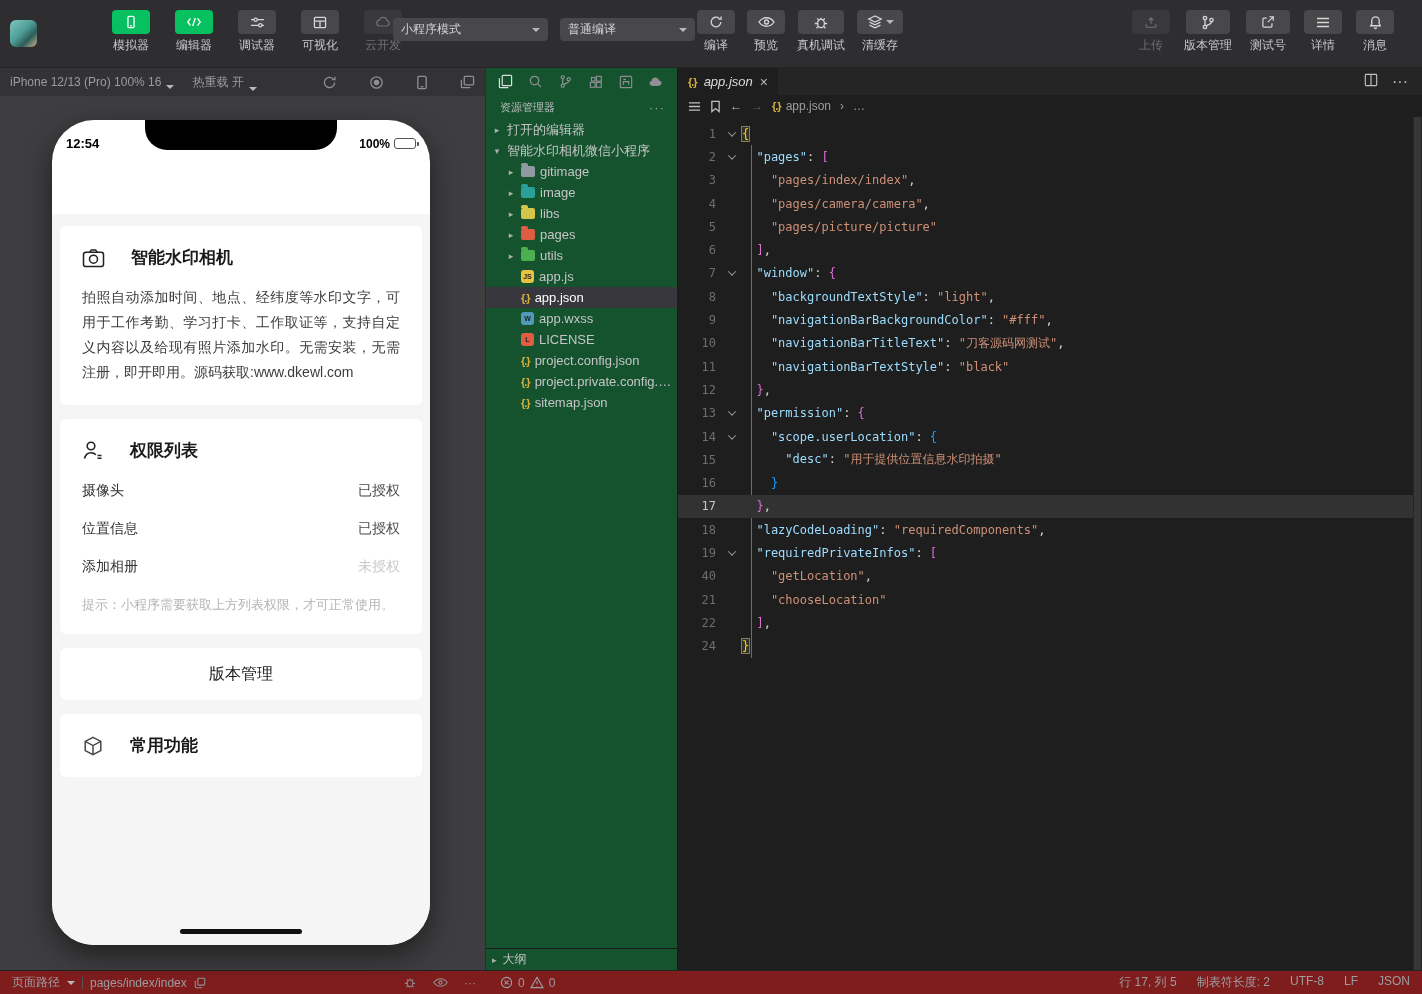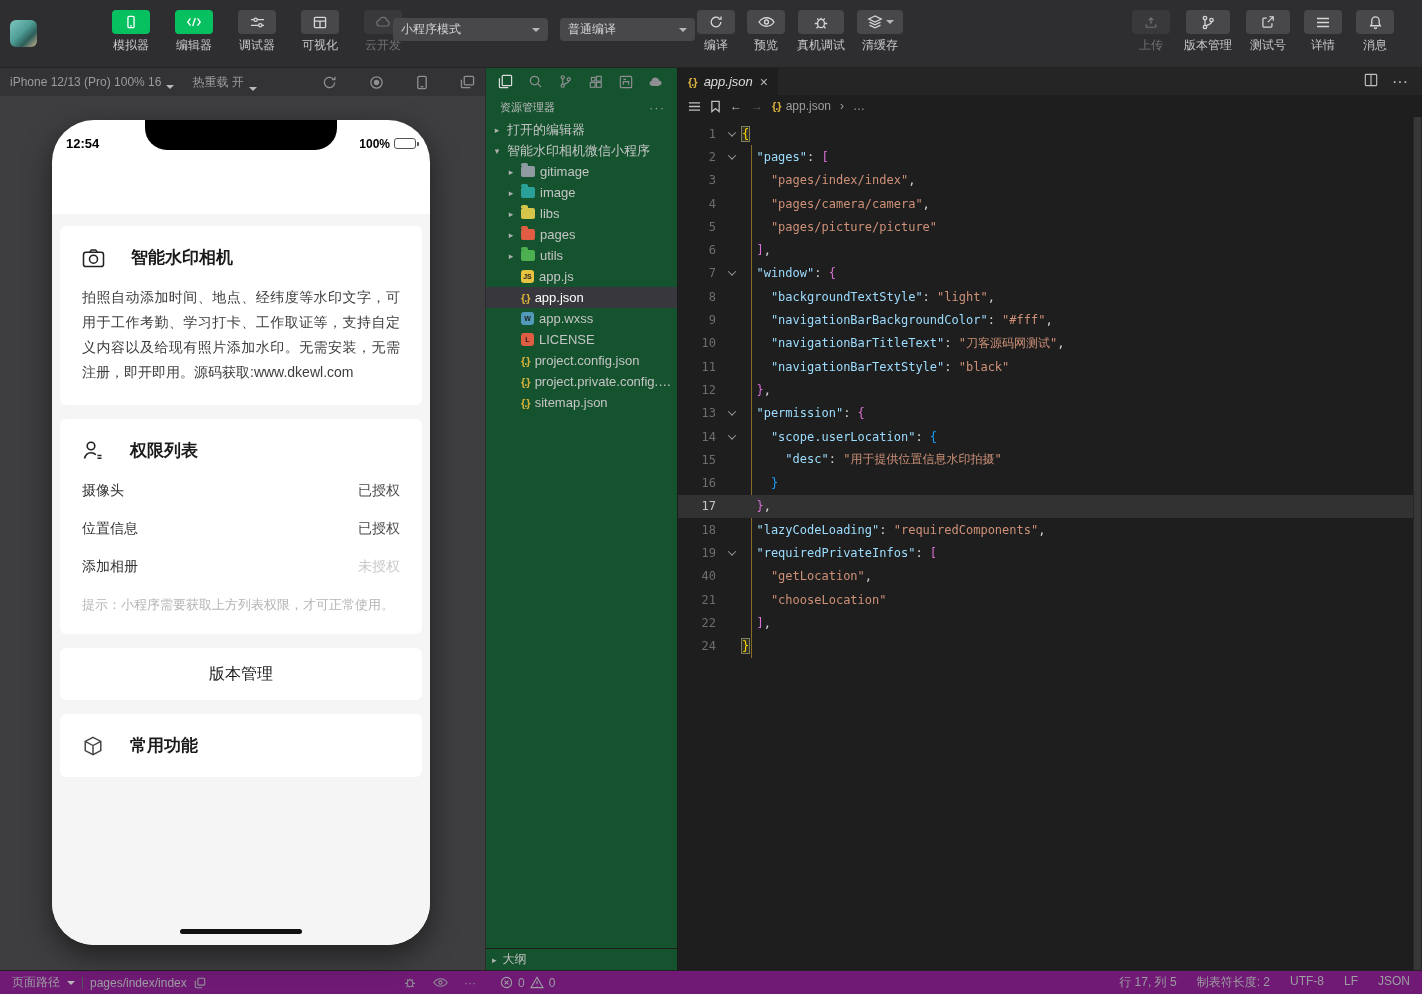--- a/index.html
+++ b/index.html
@@ -110,21 +110,21 @@
   .code-line .ltext { white-space:pre; }
   .code-line.current { background:#323233; }
   .code-line.current .ln { color:#c6c6c6; }
   .tk-key { color:#9cdcfe; } .tk-str { color:#ce9178; } .tk-p { color:#d4d4d4; } .tk-b2 { color:#da70d6; } .tk-b3 { color:#179fff; }
   .tk-b1m { color:#ffd700; outline:1px solid #7e7e5a; background:rgba(90,90,60,.35); }
   .bracket-guide { position:absolute; left:73px; width:1px; background:rgba(218,175,50,.55); }
   .vscroll { position:absolute; right:0; top:0; bottom:0; width:9px; background:#262627; }
   .vscroll .thumb { position:absolute; top:0; left:1px; width:7px; height:100%; background:#373738; }
 
   
-  .statusbar { height:24px; background:#701a75; border-top:1px solid #232325; display:flex; align-items:center; font-size:12px; color:#9c9ca1; flex:none; }
+  .statusbar { height:24px; background:#7f1d1d; border-top:1px solid #232325; display:flex; align-items:center; font-size:12px; color:#9c9ca1; flex:none; }
   .sb-sim { width:486px; flex:none; display:flex; align-items:center; gap:7px; padding-left:12px; position:relative; height:100%; }
   .sb-sim .vdiv { width:1px; height:12px; background:#55555a; }
   .sb-sim .sb-icons { position:absolute; right:10px; display:flex; gap:16px; align-items:center; color:#8f8f93; }
   .sb-ex { width:192px; flex:none; display:flex; align-items:center; gap:5px; padding-left:14px; color:#9c9ca1; }
   .sb-right { flex:1; display:flex; justify-content:flex-end; gap:20px; padding-right:12px; }
   .sb-item { cursor:pointer; white-space:nowrap; }
   .cpointer { cursor:pointer; }
 </style>
 </head>
 <body>

